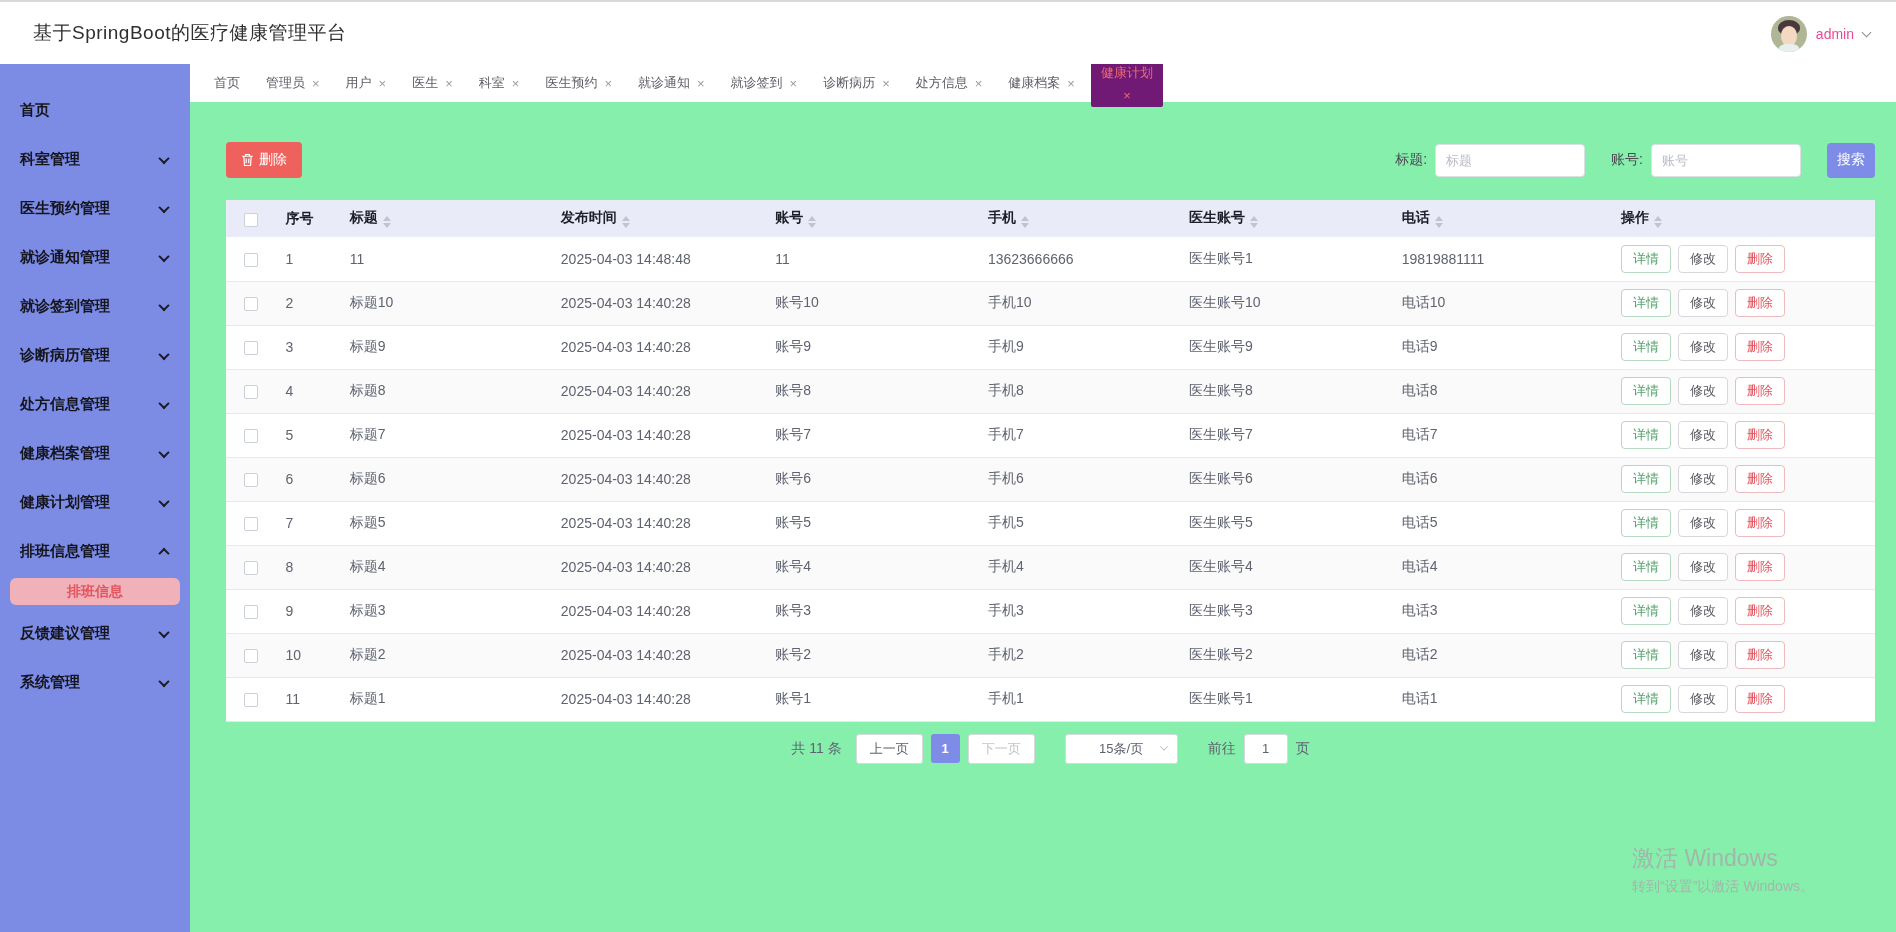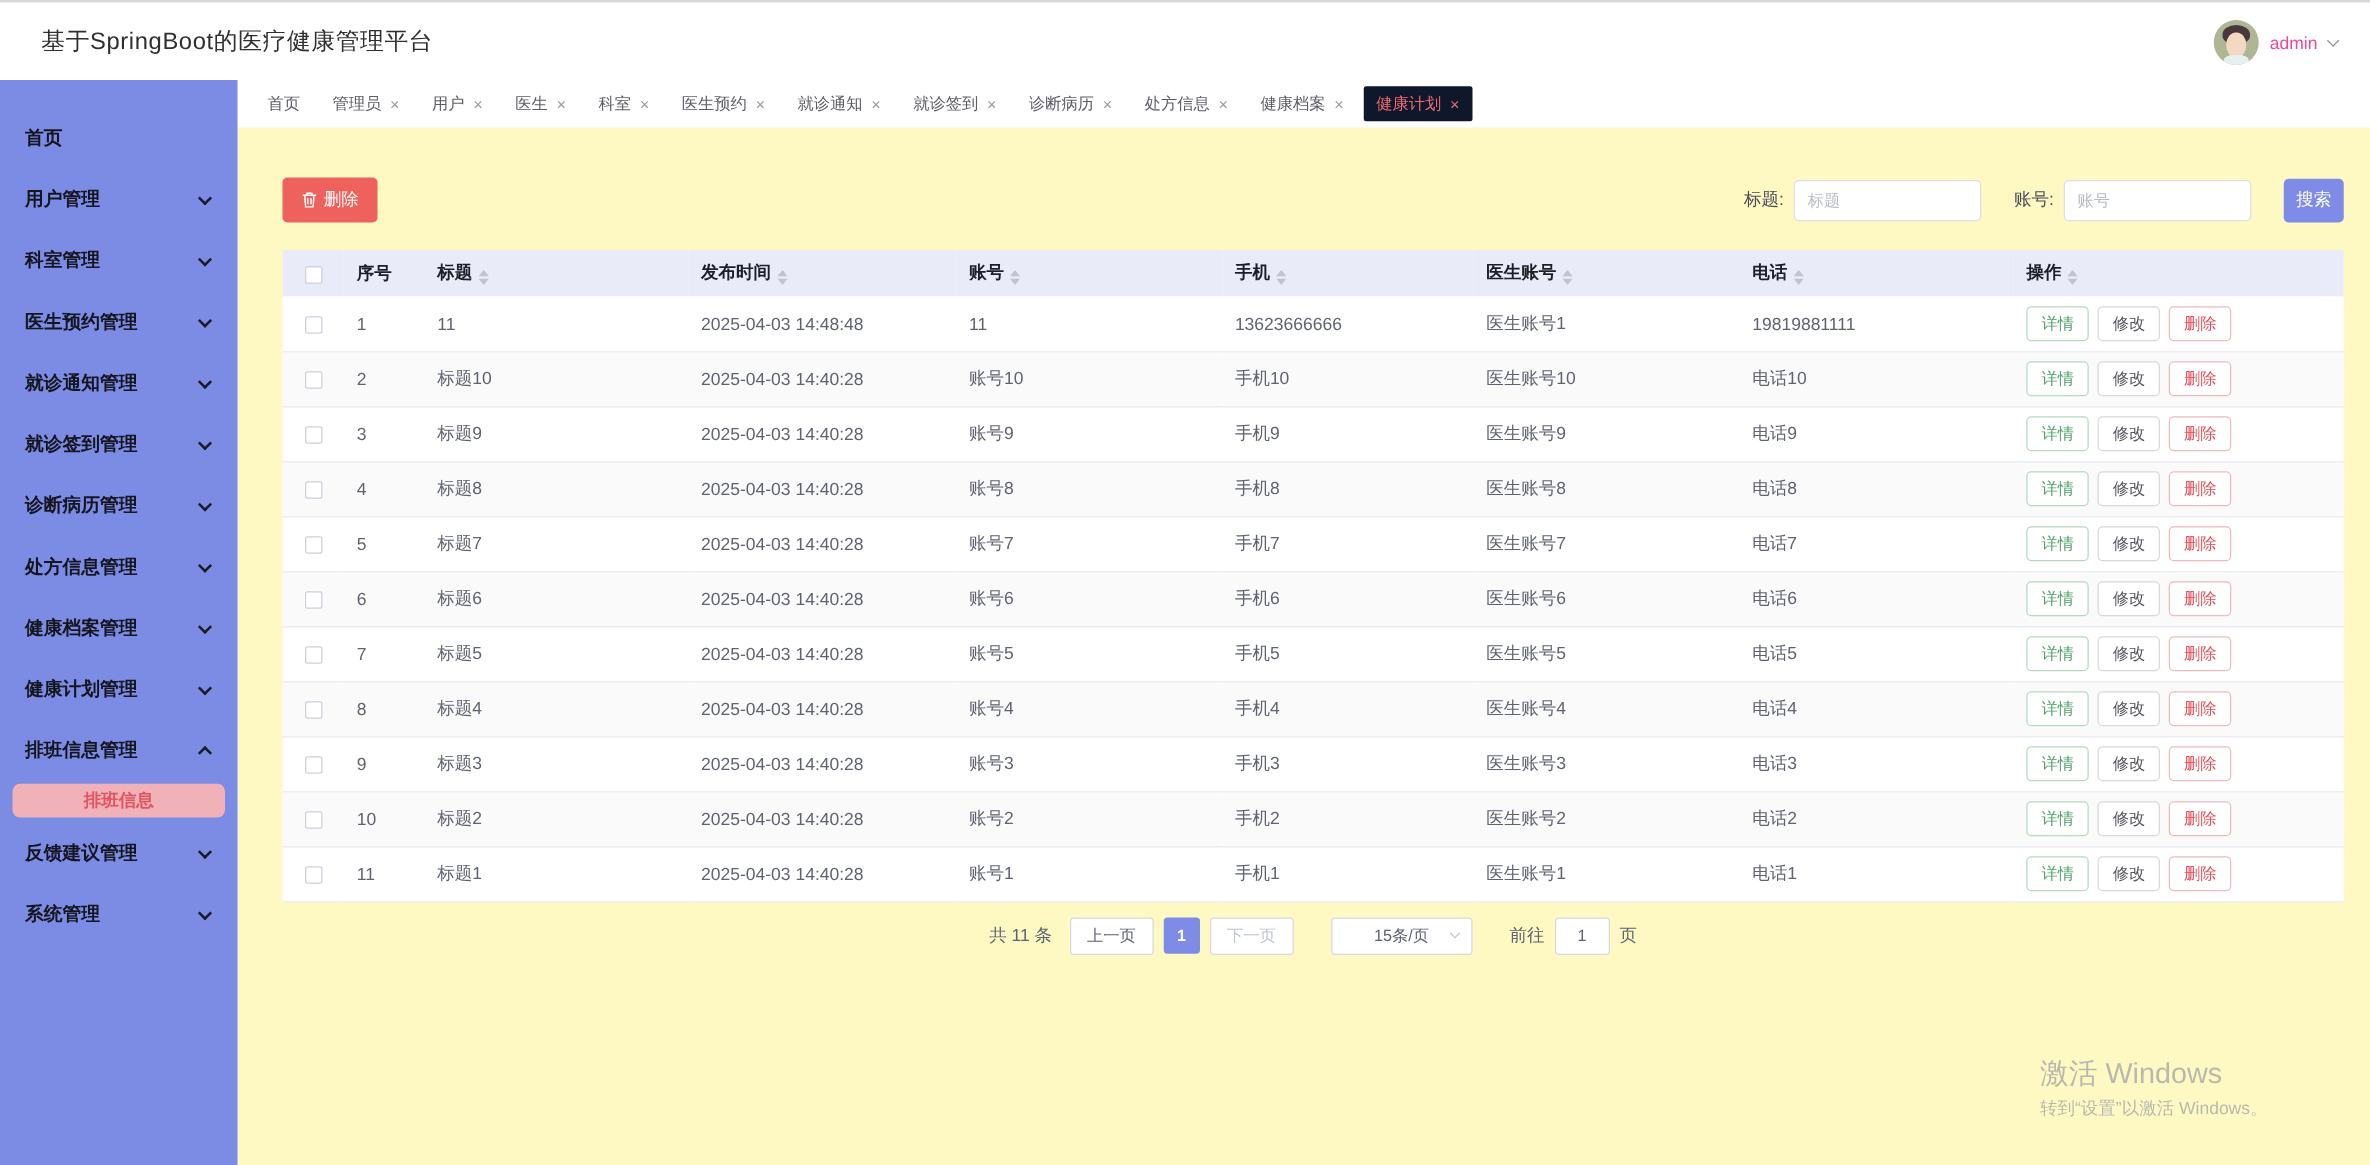--- a/index.html
+++ b/index.html
@@ -30,25 +30,25 @@
   .submenu-item { position:relative; margin:2px 10px 4px 10px; height:27px; border-radius:6px;
                   background:#f0b1b8; display:flex; align-items:center; justify-content:center;
                   font-size:14px; font-weight:700; color:#e25560; cursor:pointer; }
 
   
   .tabbar { position:absolute; left:190px; top:64px; right:0; height:38px; background:#fff;
             display:flex; align-items:center; padding-left:14px; z-index:10; }
   .tab { display:flex; align-items:center; gap:7px; padding:5px 10px; margin-right:6px;
          font-size:13px; color:#5c5c66; border-radius:2px; cursor:pointer; white-space:nowrap; }
   .tab .close { font-size:13px; color:#9a9aa2; line-height:1; }
-  .tab.active { background:#0f172a; color:#ee6a71; }
+  .tab.active { background:#701a75; color:#ee6a71;flex-direction:column; }
   .tab.active .close { color:#ee6a71; }
 
   
-  .content { position:absolute; left:190px; top:102px; right:0; bottom:0; background:#fef9c3;
+  .content { position:absolute; left:190px; top:102px; right:0; bottom:0; background:#86efac;
              padding:40px 21px 0 36px; }
   .toolbar { display:flex; justify-content:space-between; align-items:center; margin-bottom:22px; }
   .btn-delete { display:flex; align-items:center; gap:5px; height:36px; padding:0 15px; border:none;
                 border-radius:4px; background:#ee615c; color:#fff; font-size:14px; cursor:pointer;
                 font-family:inherit; }
   .search-group { display:flex; align-items:center; }
   .search-label { font-size:14px; color:#4a4a52; margin-right:8px; }
   .search-input { width:150px; height:33px; border:1px solid #dcdfe6; border-radius:4px; padding:0 10px;
                   font-size:13px; color:#333; background:#fff; font-family:inherit; margin-right:26px; }
   .search-input::placeholder { color:#b8bcc4; }
@@ -114,24 +114,20 @@
       <span class="username">admin</span>
       <span class="caret-down-sm"></span>
     </div>
   </header>
 
   <aside class="sidebar">
       <div class="side-item">
         <span>首页</span>
       </div>
       <div class="side-item">
-        <span>用户管理</span>
-        <span class="chev down"></span>
-      </div>
-      <div class="side-item">
         <span>科室管理</span>
         <span class="chev down"></span>
       </div>
       <div class="side-item">
         <span>医生预约管理</span>
         <span class="chev down"></span>
       </div>
       <div class="side-item">
         <span>就诊通知管理</span>
         <span class="chev down"></span>

